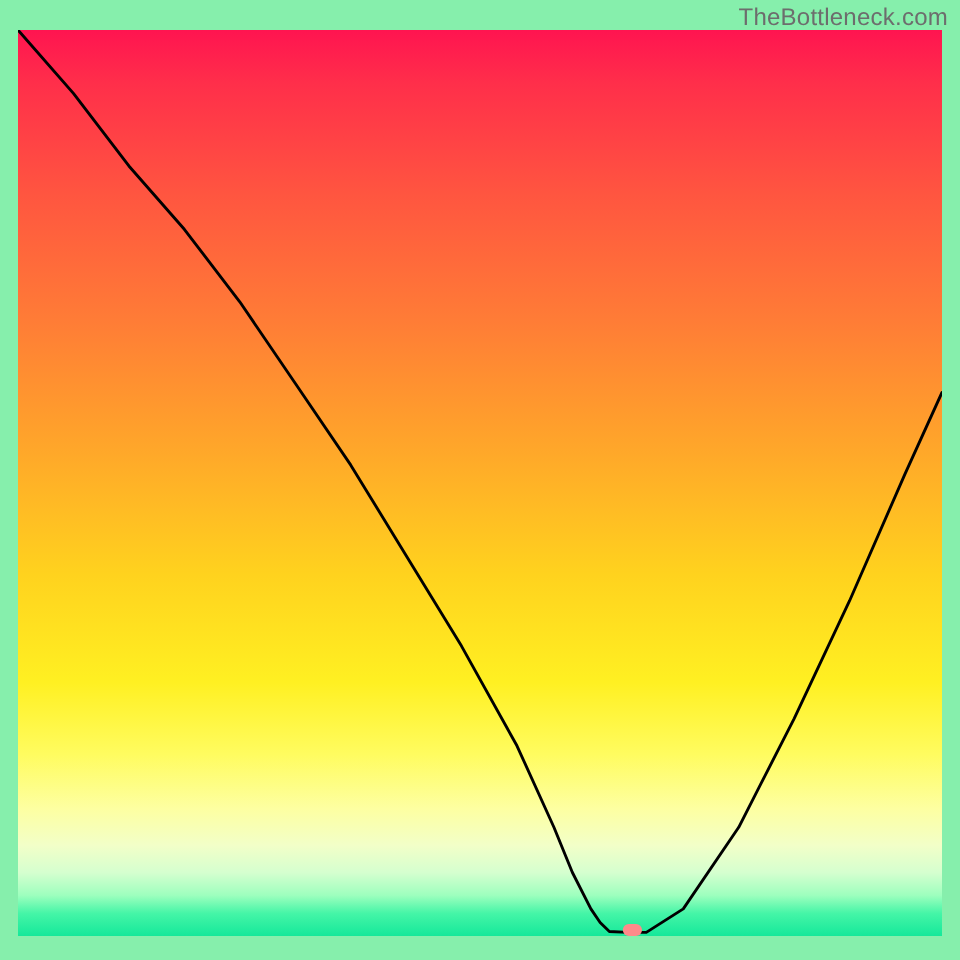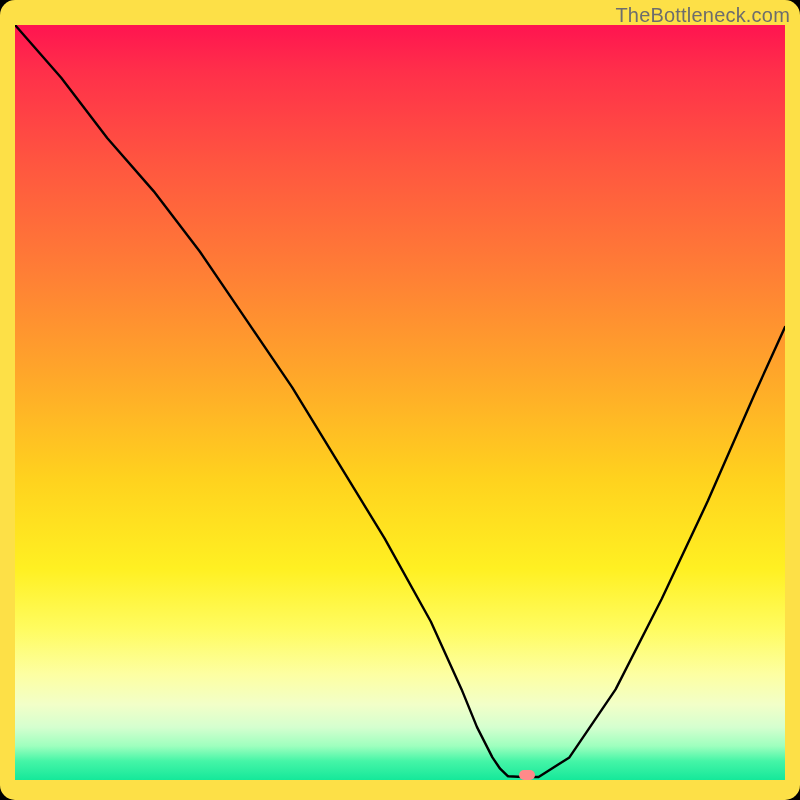--- a/index.html
+++ b/index.html
@@ -8,22 +8,21 @@
     width: 800px;
     height: 800px;
     background: #000;
     font-family: Arial, Helvetica, sans-serif;
     overflow: hidden;
   }
   .frame {
     position: relative;
     width: 800px;
     height: 800px;
-    background: #fde047;
-    border-radius: 15px;
+    background: #86efac;
   }
   .watermark {
     position: absolute;
     top: 4px;
     right: 10px;
     color: #6d6d6d;
     font-size: 20px;
     font-weight: 500;
     letter-spacing: 0.2px;
     z-index: 30;

